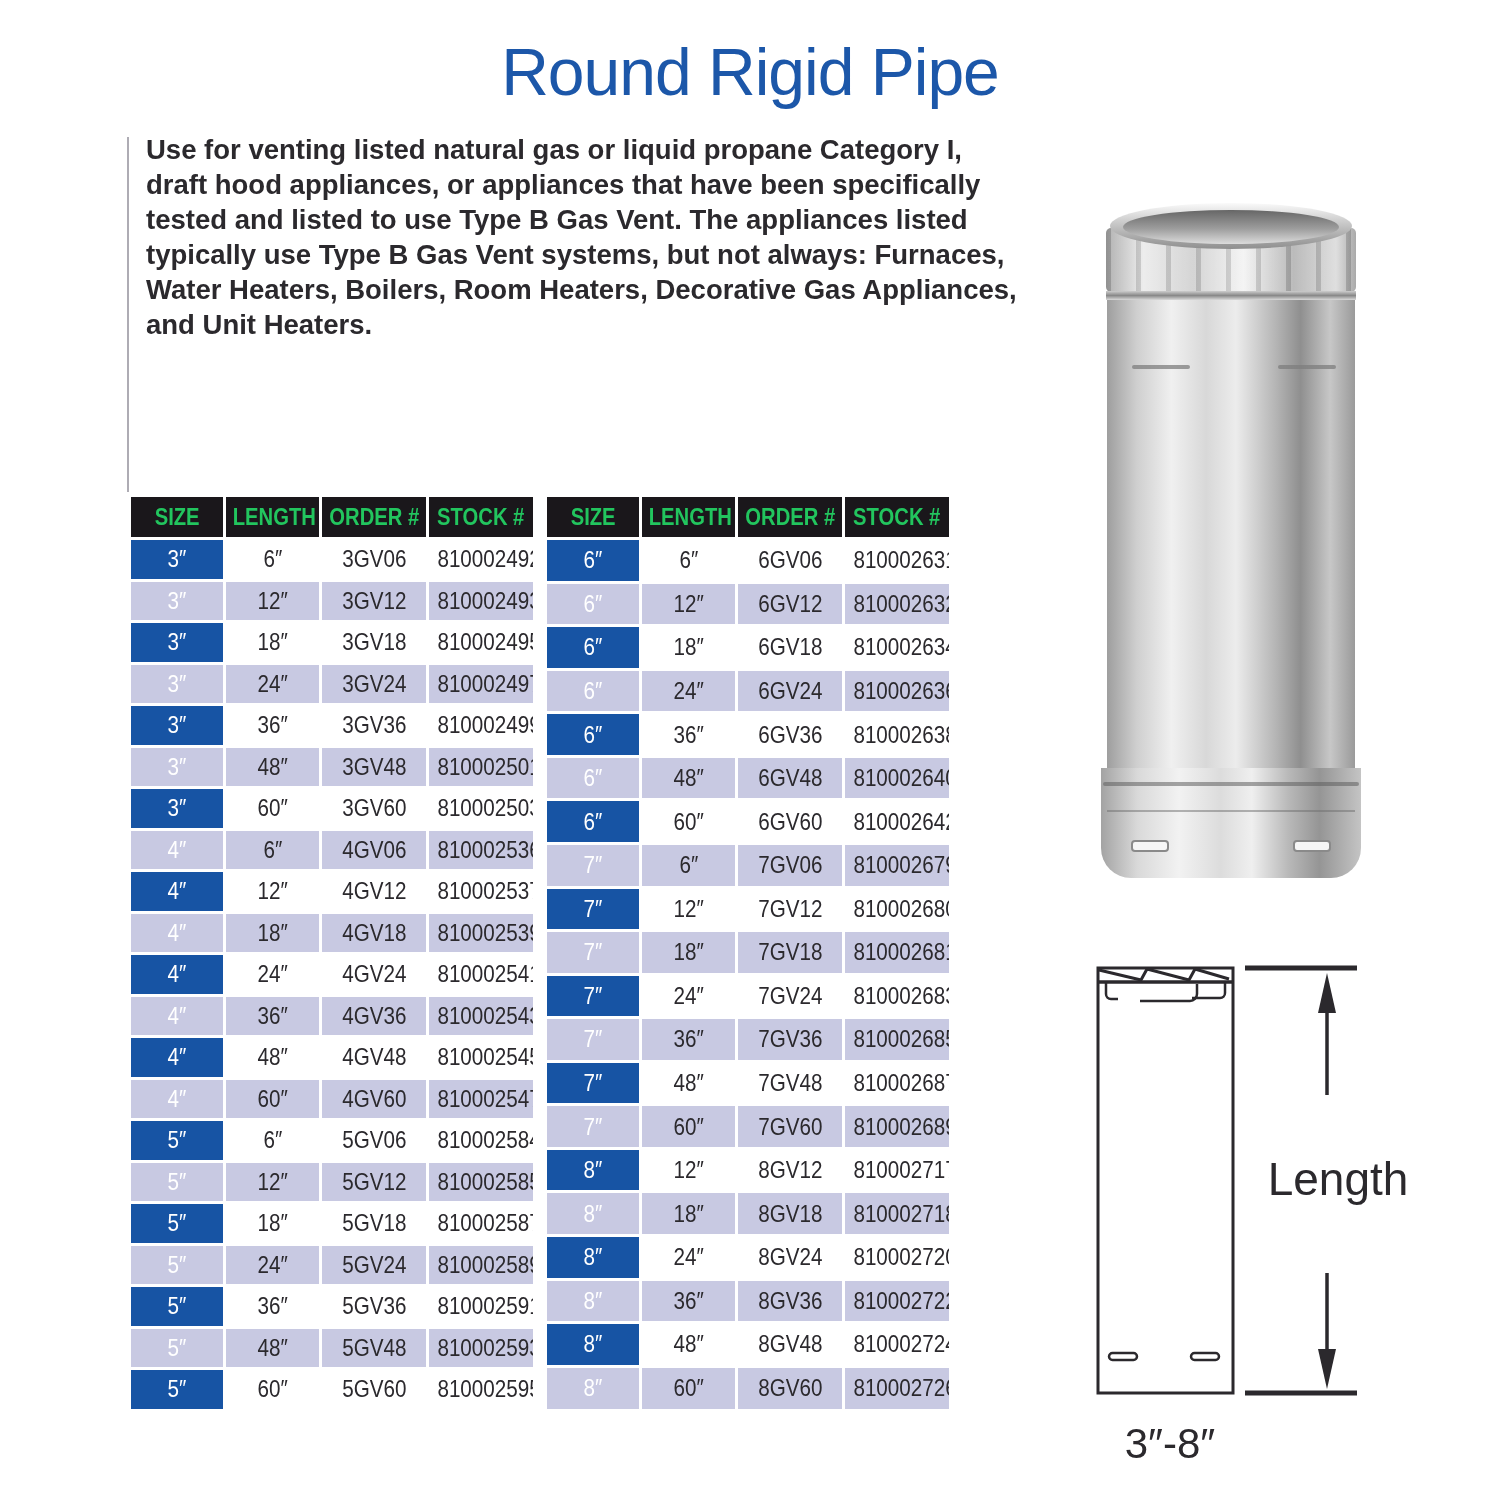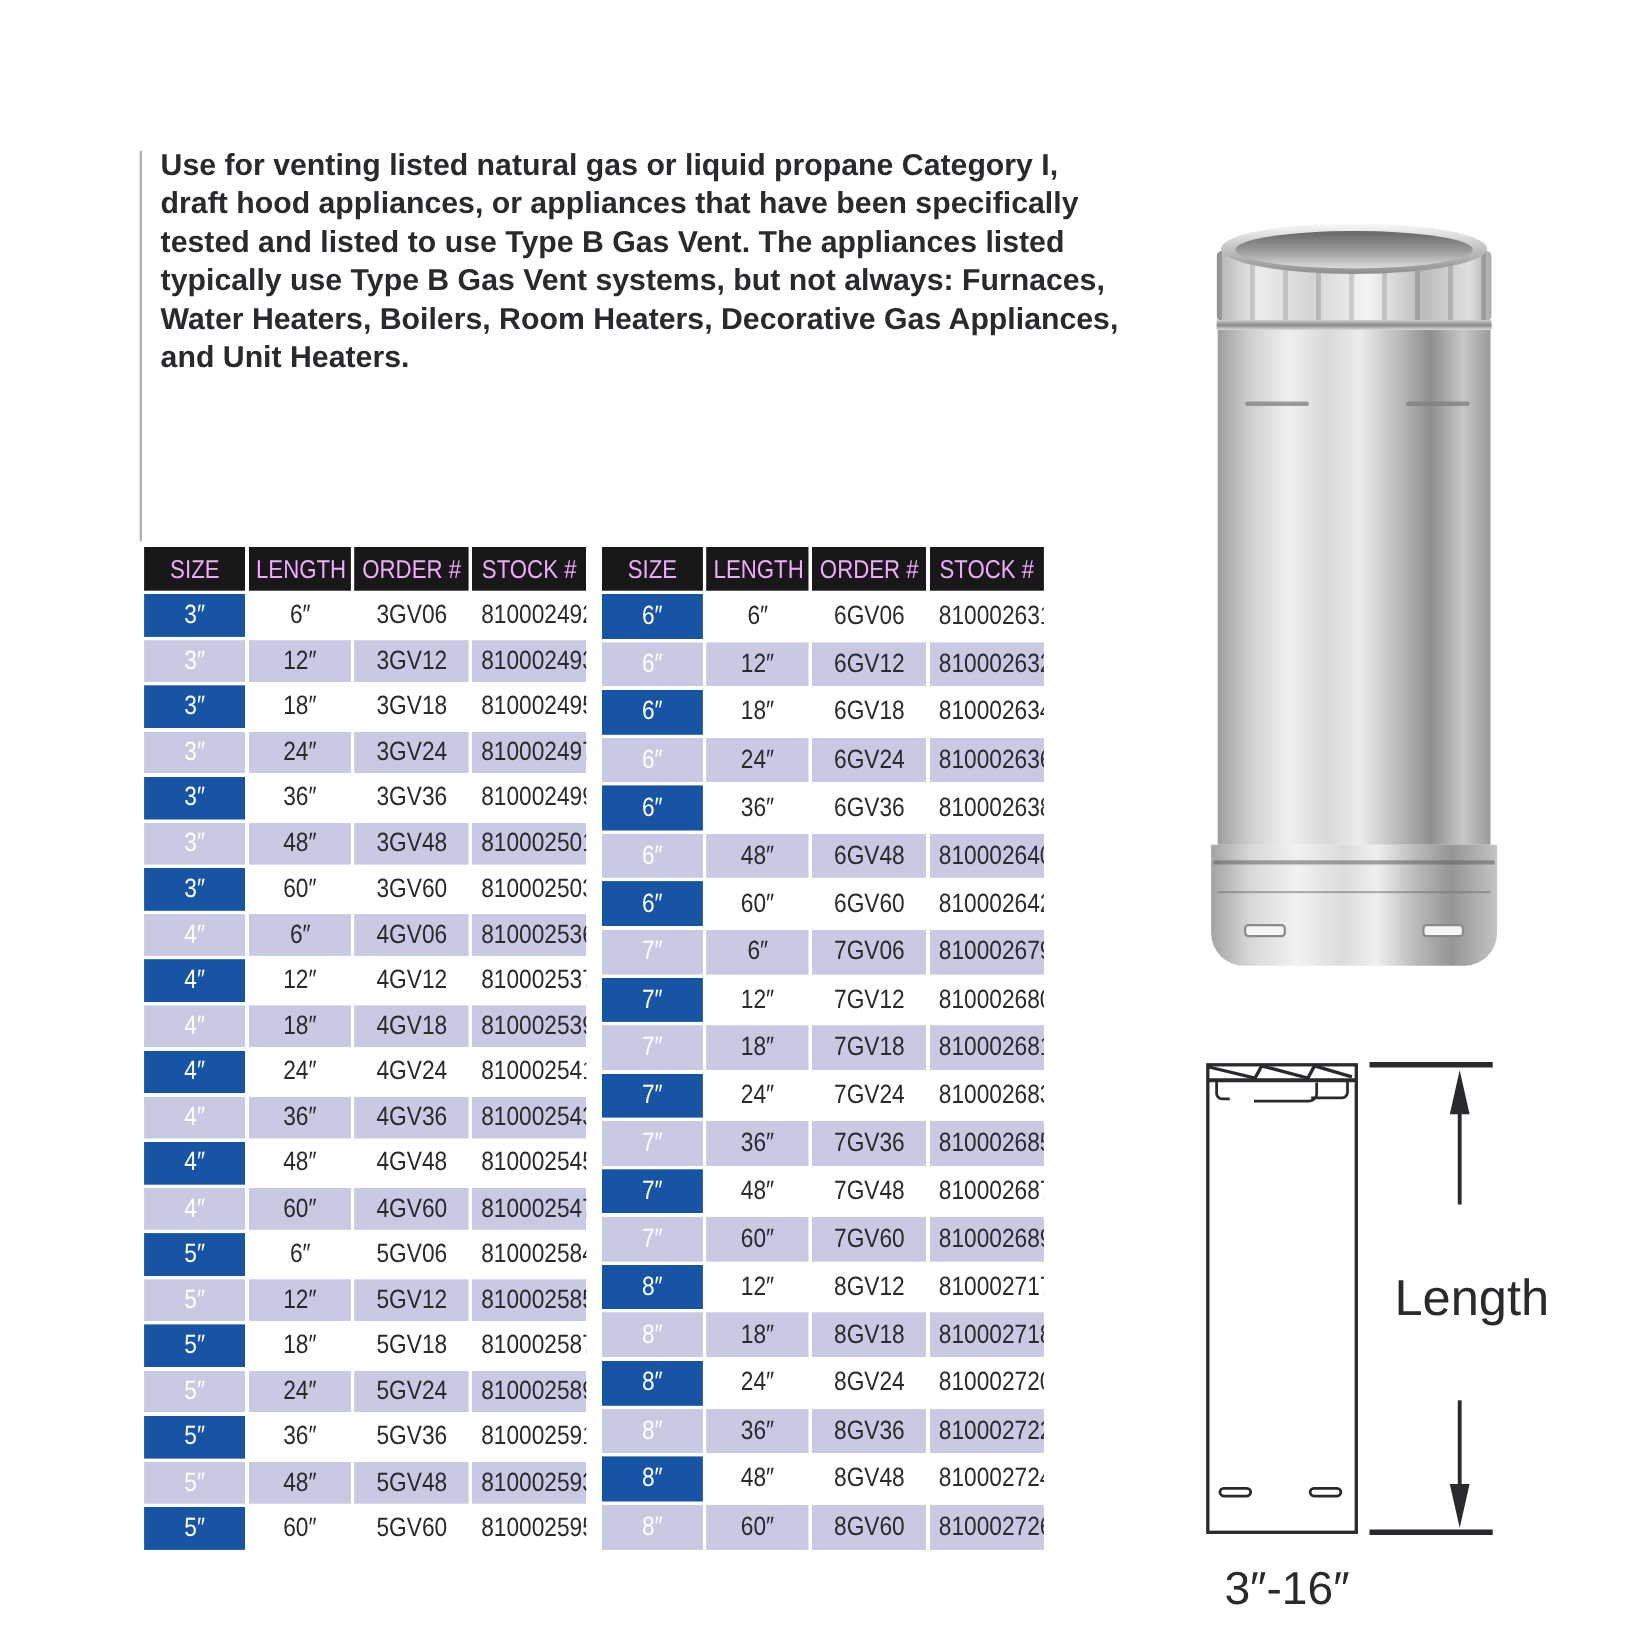--- a/index.html
+++ b/index.html
@@ -31,22 +31,22 @@
 
   
   .tables {
     position:absolute; left:128px; top:494px; display:flex; gap:8px;
   }
   table.parts { border-collapse:collapse; table-layout:fixed; width:405px; }
   table.parts th, table.parts td {
     border:3px solid #fff; padding:0; text-align:center; overflow:hidden;
   }
   table.parts th {
-    background:var(--header-black,#1a171b); color:#f0abfc;
-    font-size:23.5px; font-weight:normal; height:40px;
+    background:var(--header-black,#1a171b); color:#22c55e;
+    font-size:23.5px; font-weight:bold; height:40px;
   }
   table.parts td { font-size:24px; height:38.5px; background:#fff; }
   table.parts tr.alt td { background:var(--row-lavender,#c8c9e2); }
   table.parts td.size {
     background:var(--table-blue,#1754a4); color:#fff;
   }
   .cnd { display:inline-block; transform:scaleX(.86); transform-origin:center; white-space:nowrap; }
 
   
   .pipe { position:absolute; left:1106px; top:203px; width:250px; height:675px; }
@@ -101,20 +101,21 @@
   .range-label {
     position:absolute; left:1085px; top:1420px; width:170px;
     text-align:center; font-size:42px; color:#2b292d;
   }
 </style>
 </head>
 <body>
 
 <div class="page">
 
+  <div class="title">Round Rigid Pipe</div>
 
   <div class="vrule"></div>
 
   <div class="para intro">Use for venting listed natural gas or liquid propane Category I,
 draft hood appliances, or appliances that have been  specifically
 tested and listed to use Type B Gas Vent. The appliances listed
 typically use Type B Gas Vent systems, but not always: Furnaces,
 Water Heaters, Boilers, Room Heaters, Decorative Gas Appliances,
 and Unit Heaters.</div>
 
@@ -438,15 +439,15 @@
 
     <g stroke="#2b292d" stroke-width="3.5" fill="#2b292d">
       <line x1="242" y1="140" x2="242" y2="55"></line>
       <polygon points="242,18 233,58 251,58" stroke="none"></polygon>
       <line x1="242" y1="318" x2="242" y2="396"></line>
       <polygon points="242,434 233,394 251,394" stroke="none"></polygon>
     </g>
     <text x="253" y="240" text-anchor="middle" font-size="46" fill="#2b292d" font-family="Liberation Sans, sans-serif">Length</text>
   </svg>
 
-  <div class="range-label">3″-16″</div>
+  <div class="range-label">3″-8″</div>
 
 </div>
 
 </body></html>

